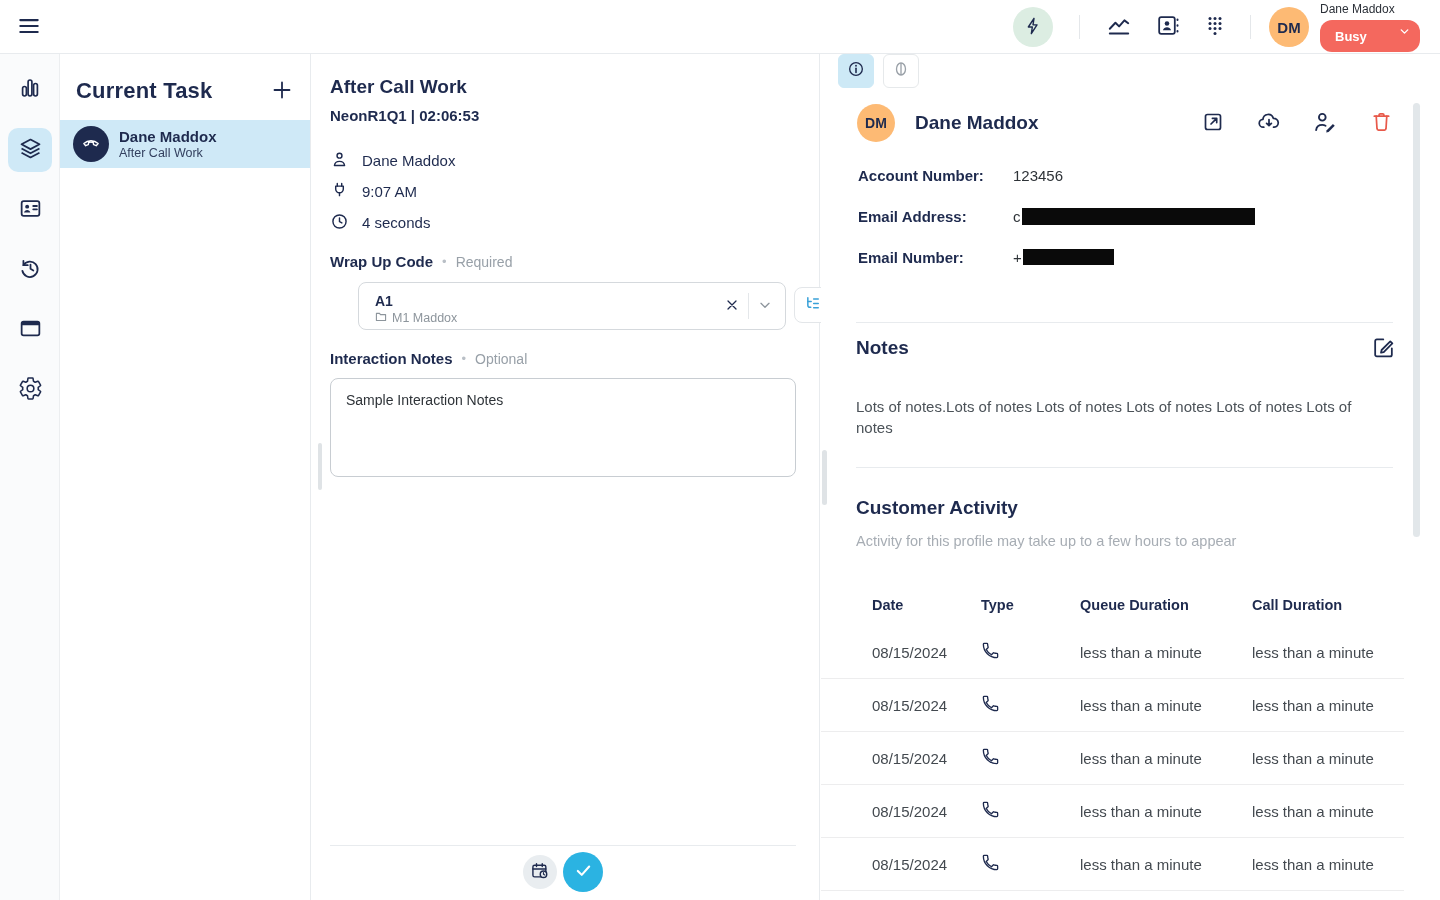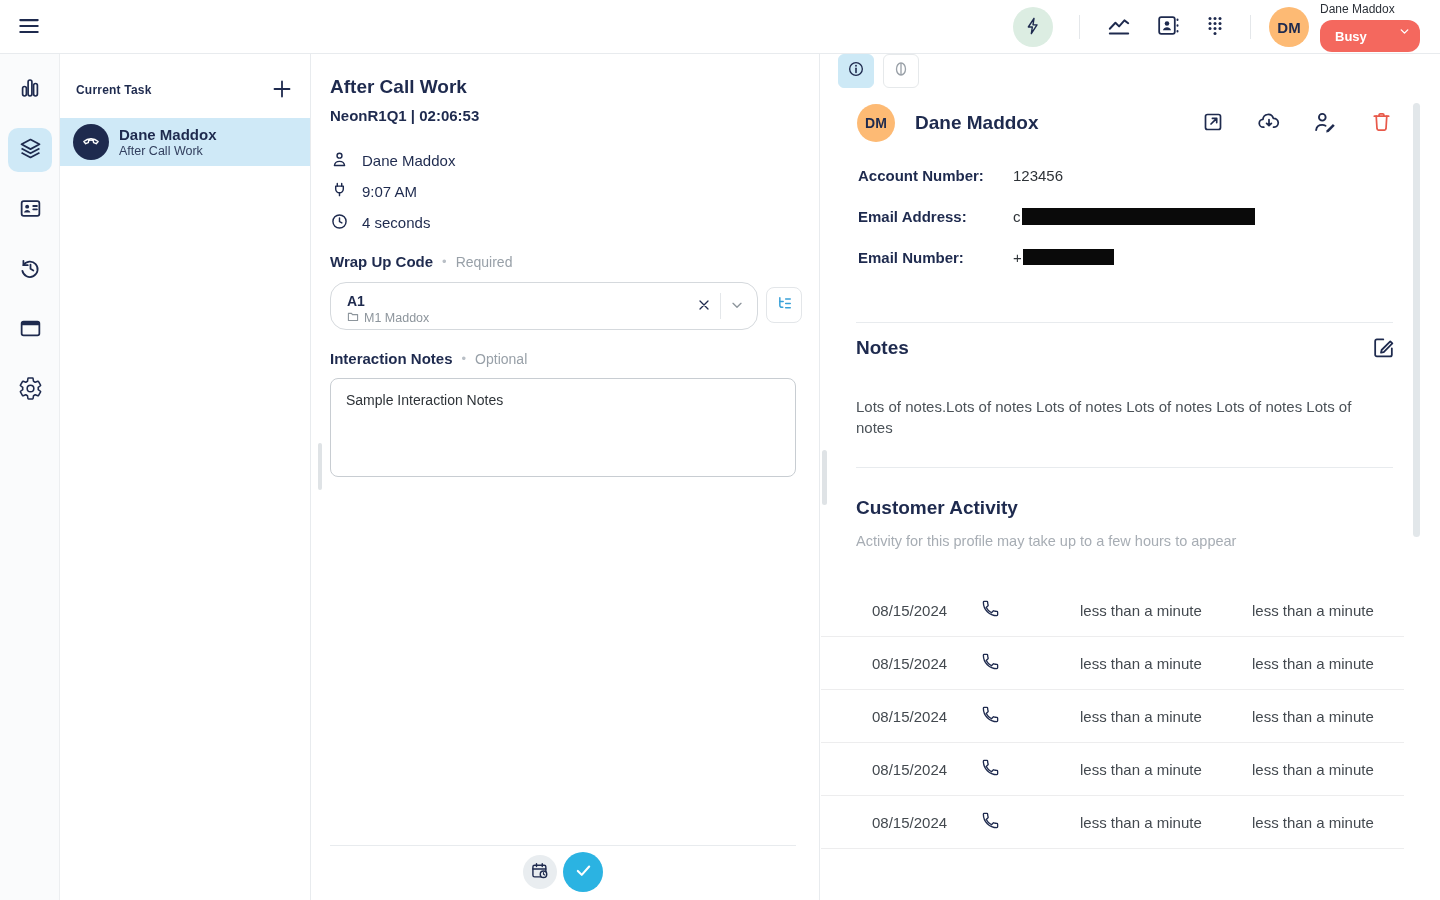--- a/index.html
+++ b/index.html
@@ -22,39 +22,39 @@
   .status-btn svg { position:absolute; right:9px; top:5px; }
 
   
   .rail { position:absolute; top:54px; left:0; bottom:0; width:60px; background:#fafbfc; border-right:1px solid #eceef0; }
   .rail-item { position:absolute; left:8px; width:44px; height:44px; border-radius:10px; display:flex; align-items:center; justify-content:center; cursor:pointer; }
   .rail-item.active { background:#cfe9f7; }
 
   
   .tasks { position:absolute; top:54px; left:60px; bottom:0; width:251px; background:#fff; border-right:1px solid #e8ebee; }
   .tasks-head { display:flex; align-items:center; justify-content:space-between; padding:24px 16px 16px 16px; }
-  .tasks-title { font-size:12px; font-weight:bold; letter-spacing:.2px; }
+  .tasks-title { font-size:22px; font-weight:bold; letter-spacing:.2px; }
   .plus-btn { background:none; border:none; cursor:pointer; width:24px; height:24px; display:flex; align-items:center; justify-content:center; }
   .task-item { display:flex; align-items:center; gap:10px; height:48px; background:#cfe9f7; padding:0 12px 0 13px; cursor:pointer; }
   .task-avatar { width:36px; height:36px; border-radius:50%; background:#1e2a4e; display:flex; align-items:center; justify-content:center; flex:none; }
   .task-name { font-size:15px; font-weight:bold; line-height:18px; }
   .task-sub { font-size:12.5px; color:#33405f; line-height:15px; }
 
   
   .detail { position:absolute; top:54px; left:311px; bottom:0; width:509px; background:#fff; border-right:1px solid #e8ebee; }
   .d-title { position:absolute; left:19px; top:22px; font-size:19px; font-weight:bold; }
   .d-sub { position:absolute; left:19px; top:53px; font-size:15px; font-weight:bold; }
   .meta { position:absolute; left:19px; top:91px; }
   .meta-row { display:flex; align-items:center; gap:13px; height:31px; font-size:15px; color:#1e2a4e; }
   .sec-label { position:absolute; left:19px; display:flex; align-items:center; gap:9px; }
   .sec-label .lab { font-size:15px; font-weight:bold; }
   .sec-label .dot { color:#b9bfc6; font-size:13px; }
   .sec-label .opt { font-size:14px; color:#98a0a8; }
   .wrap-row { position:absolute; left:19px; top:228px; display:flex; align-items:flex-start; gap:8px; }
-  .select-box { width:428px; height:48px; border:1px solid #d5d9dd; border-radius:16px; background:#fff; display:flex; align-items:center; cursor:pointer; }
+  .select-box { width:428px; height:48px; border:1px solid #d5d9dd; border-radius:8px; background:#fff; display:flex; align-items:center; cursor:pointer;margin-left:28px; }
   .select-text { flex:1; padding:7px 0 0 16px; }
   .select-value { font-size:14px; font-weight:bold; line-height:17px; }
   .select-group { display:flex; align-items:center; gap:5px; font-size:12.5px; color:#8d959c; line-height:16px; }
   .sel-btn { background:none; border:none; cursor:pointer; width:32px; height:32px; display:flex; align-items:center; justify-content:center; }
   .sel-sep { width:1px; height:26px; background:#e4e7ea; }
   .tree-btn { width:36px; height:36px; margin-top:5px; border:1px solid #e3e6e9; border-radius:8px; background:#fff; display:flex; align-items:center; justify-content:center; cursor:pointer; }
   .notes-area { position:absolute; left:19px; top:324px; width:466px; height:99px; border:1px solid #c8cdd2; border-radius:8px; padding:12px 15px; font-size:14px; color:#2e3338; font-family:inherit; resize:none; line-height:18px; background:#fff; }
   .d-footline { position:absolute; left:19px; top:791px; width:466px; height:1px; background:#e8ebee; }
   .sched-btn { position:absolute; left:212px; top:801px; width:34px; height:34px; border-radius:50%; background:#e9edf0; border:none; display:flex; align-items:center; justify-content:center; cursor:pointer; }
   .done-btn { position:absolute; left:252px; top:798px; width:40px; height:40px; border-radius:50%; background:#2bb3e2; border:none; display:flex; align-items:center; justify-content:center; cursor:pointer; }
@@ -432,20 +432,26 @@
       </span>
     </button>
     <div class="p-notes-text">Lots of notes.Lots of notes Lots of notes Lots of notes Lots of notes Lots of notes</div>
 
     <div class="hr" style="top:413px;"></div>
 
     <div class="sec-title" style="top:443px;">Customer Activity</div>
     <div class="p-sub">Activity for this profile may take up to a few hours to appear</div>
 
     <div class="act-table">
+      <div class="act-row act-head">
+        <div>Date</div>
+        <div>Type</div>
+        <div>Queue Duration</div>
+        <div>Call Duration</div>
+      </div>
 
       <div class="act-row act-body-row">
         <div>08/15/2024</div>
         <div><svg width="19" height="19" viewBox="0 0 24 24" fill="none" stroke="#1e2a4e" stroke-width="1.7" stroke-linejoin="round">
               <path d="M6.6 10.8a15.3 15.3 0 0 0 6.6 6.6l2.2-2.2c.3-.3.7-.4 1-.2 1.1.4 2.3.6 3.6.6.6 0 1 .4 1 1V20c0 .6-.4 1-1 1C10.6 21 3 13.4 3 4c0-.6.4-1 1-1h3.4c.6 0 1 .4 1 1 0 1.3.2 2.5.6 3.6.1.3 0 .7-.2 1z"></path>
             </svg></div>
         <div>less than a minute</div>
         <div>less than a minute</div>
       </div>
       <div class="act-row act-body-row">

